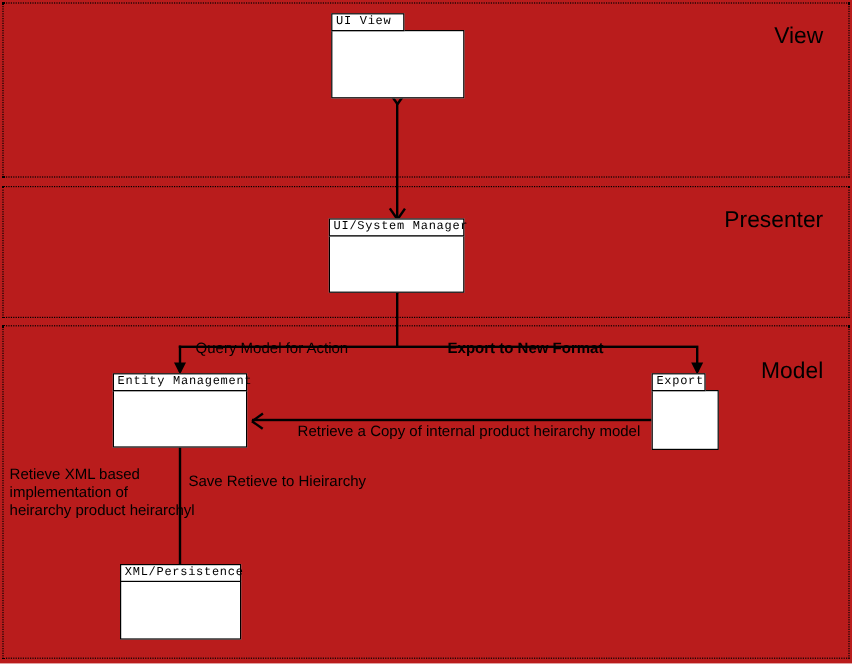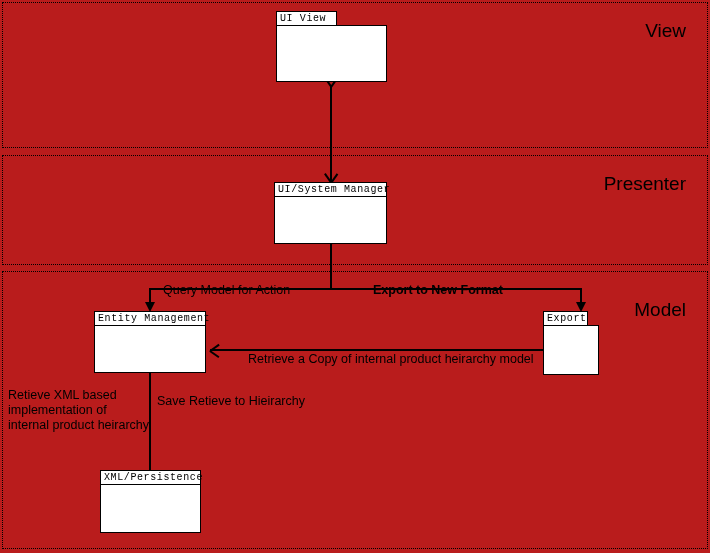--- a/index.html
+++ b/index.html
@@ -197,17 +197,17 @@
   </div>
 
   <div class="edge-label" style="left:163px; top:283px;">Query Model for Action</div>
 
   <div class="edge-label" style="left:373px; top:283px;font-weight:bold;">Export to New Format</div>
 
   <div class="edge-label" style="left:236px; top:352px;margin-left:12px;">Retrieve a Copy of internal product heirarchy model</div>
 
   <div class="edge-label" style="left:8px; top:388px;">Retieve XML based
 implementation of
-internal product heirarchy</div>
+heirarchy product heirarchyl</div>
 
   <div class="edge-label" style="left:157px; top:394px;">Save Retieve to Hieirarchy</div>
 
 </div>
 
 </body></html>

